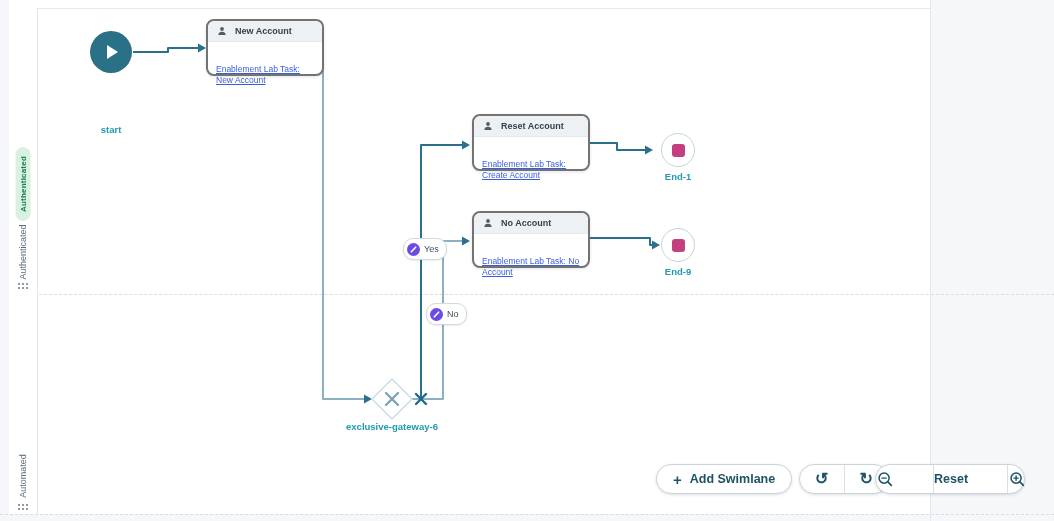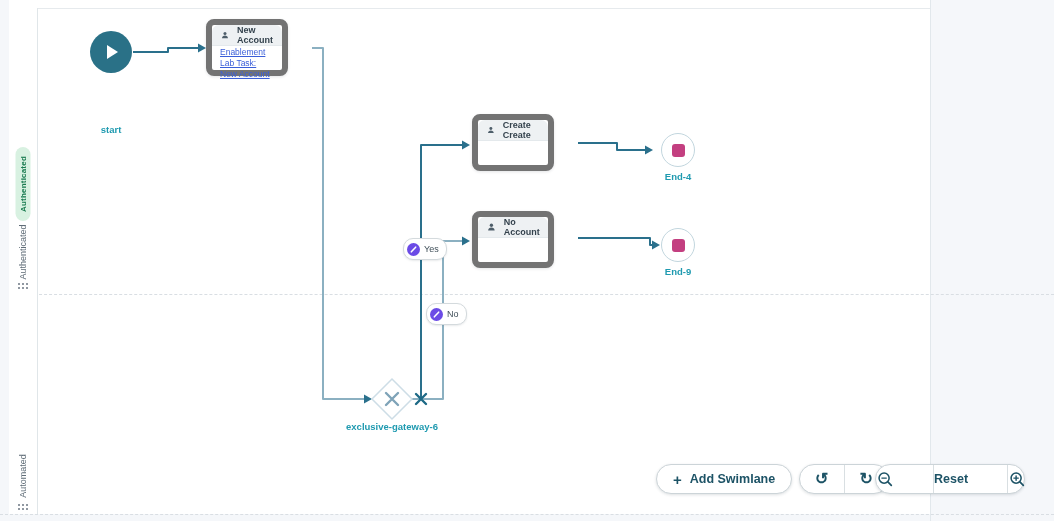--- a/index.html
+++ b/index.html
@@ -33,25 +33,25 @@
 
   
   .start-node{position:absolute;left:90px;top:31px;width:42px;height:42px;border-radius:50%;background:#2a7187;z-index:6;display:flex;align-items:center;justify-content:center;cursor:pointer;}
   .play{width:0;height:0;border-left:11px solid #fff;border-top:7px solid transparent;border-bottom:7px solid transparent;margin-left:3px;}
   .node-label{position:absolute;color:#1f9ab0;font-size:9.5px;font-weight:bold;text-align:center;z-index:6;}
   .lbl-start{left:86px;top:80px;width:50px;margin-top:44px;}
   .lbl-gw{left:332px;top:421px;width:120px;}
   .lbl-end1{left:648px;top:171px;width:60px;}
   .lbl-end2{left:648px;top:266px;width:60px;}
 
-  .task-card{position:absolute;width:82px;height:57px;background:#fff;border:6px solid #737373;border-radius:8px;box-shadow:0 1px 3px rgba(30,45,60,.12);z-index:6;box-sizing:border-box;cursor:pointer;}
+  .task-card{position:absolute;width:118px;height:57px;background:#fff;border:2px solid #737373;border-radius:8px;box-shadow:0 1px 3px rgba(30,45,60,.12);z-index:6;box-sizing:border-box;cursor:pointer;}
   .task-1{left:206px;top:19px;} .task-2{left:472px;top:114px;} .task-3{left:472px;top:211px;}
   .task-head{height:20px;background:#eef1f3;border-bottom:1px solid #e4e9ec;border-radius:7px 7px 0 0;display:flex;align-items:center;gap:8px;padding:0 0 0 9px;}
   .task-title{font-size:9px;font-weight:bold;color:#34424d;}
-  .task-body{padding:1px 8px 0 8px;}
+  .task-body{padding:22px 8px 0 8px;}
   .task-link{font-size:8.5px;color:#3a5ed9;text-decoration:underline;line-height:1.3;display:block;cursor:pointer;}
 
   .end-node{position:absolute;width:34px;height:34px;border-radius:50%;background:#fff;border:1.5px solid #c2d6de;box-sizing:border-box;display:flex;align-items:center;justify-content:center;z-index:6;cursor:pointer;}
   .end-1{left:661px;top:133px;} .end-2{left:661px;top:228px;}
   .end-square{width:13px;height:13px;border-radius:3px;background:#c33f80;}
 
   .branch-badge{position:absolute;height:22px;background:#fff;border:1px solid #d4dadd;border-radius:10px;box-shadow:0 1px 2px rgba(30,45,60,.10);display:flex;align-items:center;gap:4px;padding:0 7px 0 3px;z-index:7;box-sizing:border-box;cursor:pointer;}
   .badge-yes{left:403px;top:238px;} .badge-no{left:426px;top:303px;}
   .badge-circle{width:13px;height:13px;border-radius:50%;background:#6b4be6;display:flex;align-items:center;justify-content:center;flex:none;}
   .badge-text{font-size:9px;color:#41505a;}
@@ -148,40 +148,46 @@
         <a class="task-link">Enablement Lab Task: New Account</a>
       </div>
   </div>
 
   <div class="task-card task-2">
     <div class="task-head">
       <svg width="10" height="10" viewBox="0 0 10 10">
           <circle cx="5" cy="3" r="1.9" fill="#4e5e6a"></circle>
           <path d="M1.3 9c0-2.1 1.7-3.3 3.7-3.3S8.7 6.9 8.7 9z" fill="#4e5e6a"></path>
         </svg>
-      <span class="task-title">Create Create</span>
-    </div>
+      <span class="task-title">Reset Account</span>
+    </div>
+    <div class="task-body">
+        <a class="task-link">Enablement Lab Task: Create Account</a>
+      </div>
   </div>
 
   <div class="task-card task-3">
     <div class="task-head">
       <svg width="10" height="10" viewBox="0 0 10 10">
           <circle cx="5" cy="3" r="1.9" fill="#4e5e6a"></circle>
           <path d="M1.3 9c0-2.1 1.7-3.3 3.7-3.3S8.7 6.9 8.7 9z" fill="#4e5e6a"></path>
         </svg>
       <span class="task-title">No Account</span>
     </div>
+    <div class="task-body">
+        <a class="task-link">Enablement Lab Task: No Account</a>
+      </div>
   </div>
 
   <div class="node-label lbl-gw">exclusive-gateway-6</div>
 
   <div class="end-node end-1">
       <span class="end-square"></span>
     </div>
-  <div class="node-label lbl-end1">End-4</div>
+  <div class="node-label lbl-end1">End-1</div>
   <div class="end-node end-2">
       <span class="end-square"></span>
     </div>
   <div class="node-label lbl-end2">End-9</div>
 
   <div class="branch-badge badge-yes">
     <span class="badge-circle">
       <svg width="9" height="9" viewBox="0 0 10 10">
           <path d="M2.6 7.6 L7.4 2.4" stroke="#fff" stroke-width="1.7" stroke-linecap="round"></path>
         </svg>

